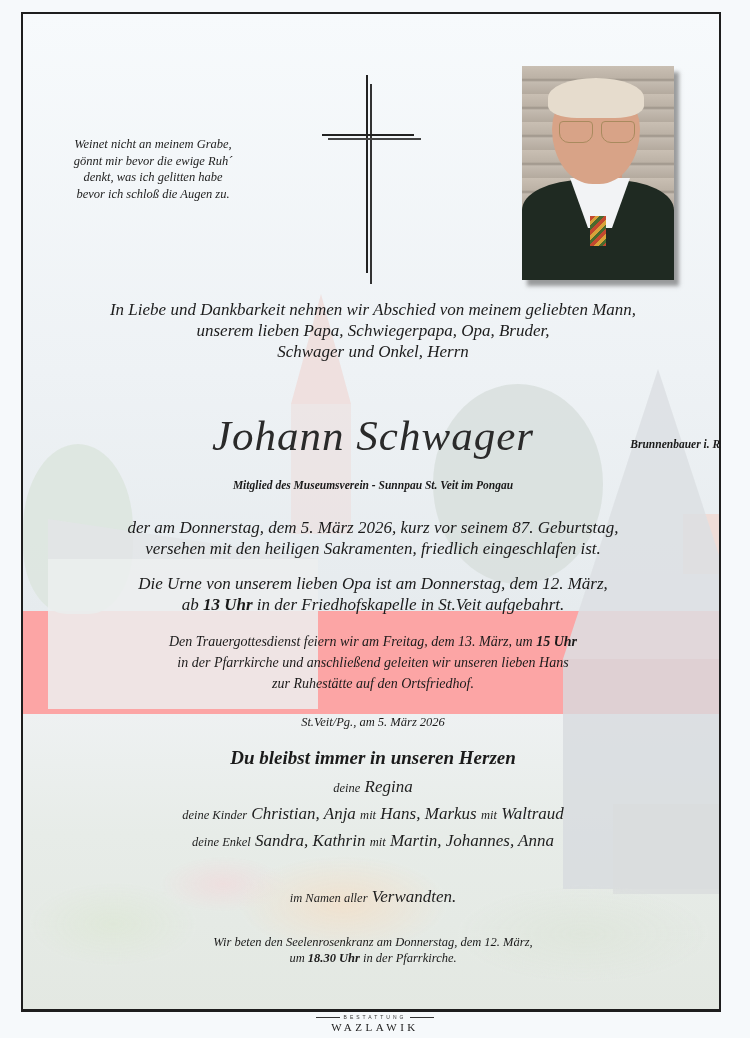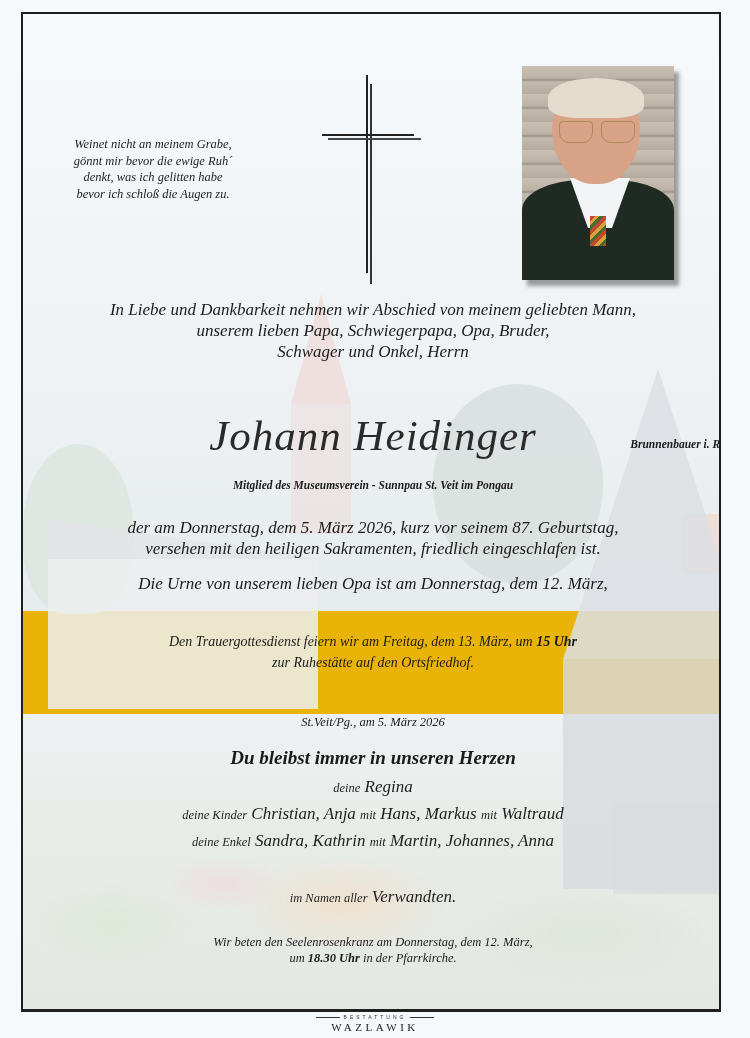--- a/index.html
+++ b/index.html
@@ -1,20 +1,20 @@
 <!DOCTYPE html>
 <html><head>
 <meta charset="utf-8">
 <style>
   html, body { margin:0; padding:0; }
   body { width:750px; height:1038px; background:#f6f9fb; position:relative; overflow:hidden;
          font-family:"Liberation Serif", "DejaVu Serif", serif; color:#1a1a1a; }
   .frame { position:absolute; left:21px; top:12px; width:700px; height:1000px;
            border:2px solid #1e1e1e; border-top-width:2px; border-bottom-width:3px;
-           background:#eab308; overflow:hidden; box-sizing:border-box; }
+           background:#fca5a5; overflow:hidden; box-sizing:border-box; }
   
   .bg { position:absolute; inset:0; pointer-events:none; }
   .bg .sky { position:absolute; left:0; top:0; width:100%; height:60%;
              background:linear-gradient(#f7fafc 0%, #eef2f5 60%, #e6ebee 100%); }
   .bg .church { position:absolute; left:268px; top:280px; width:0; height:0;
                 border-left:30px solid transparent; border-right:30px solid transparent;
                 border-bottom:110px solid #efd9d6; opacity:.7; }
   .bg .church-body { position:absolute; left:268px; top:390px; width:60px; height:130px; background:#ecdcdb; opacity:.55; }
   .bg .pyramid { position:absolute; left:540px; top:355px; width:0; height:0;
                  border-left:95px solid transparent; border-right:95px solid transparent;
@@ -134,35 +134,37 @@
           <span></span>
         </div>
     </div>
 
     <div class="center intro">
       <div>In Liebe und Dankbarkeit nehmen wir Abschied von meinem geliebten Mann,</div>
       <div>unserem lieben Papa, Schwiegerpapa, Opa, Bruder,</div>
       <div>Schwager und Onkel, Herrn</div>
     </div>
 
-    <div class="center name">Johann Heidinger</div>
+    <div class="center name">Johann Schwager</div>
     <div class="center sub1">Brunnenbauer i. R.</div>
     <div class="center sub2">Mitglied des Museumsverein - Sunnpau St. Veit im Pongau</div>
 
     <div class="center died">
       <div>der am Donnerstag, dem 5. März 2026, kurz vor seinem 87. Geburtstag,</div>
       <div>versehen mit den heiligen Sakramenten, friedlich eingeschlafen ist.</div>
     </div>
 
     <div class="center urne">
       <div>Die Urne von unserem lieben Opa ist am Donnerstag, dem 12. März,</div>
+      <div><span>ab </span><b>13 Uhr</b><span> in der Friedhofskapelle in St.Veit aufgebahrt.</span></div>
     </div>
 
     <div class="center mass">
       <div><span>Den Trauergottesdienst feiern wir am Freitag, dem 13. März, um </span><b>15 Uhr</b></div>
+      <div>in der Pfarrkirche und anschließend geleiten wir unseren lieben Hans</div>
       <div>zur Ruhestätte auf den Ortsfriedhof.</div>
     </div>
 
     <div class="center place">St.Veit/Pg., am 5. März 2026</div>
 
     <div class="center forever">Du bleibst immer in unseren Herzen</div>
 
     <div class="center fam f1">
       <span class="s">deine</span>
       <span>Regina</span>

